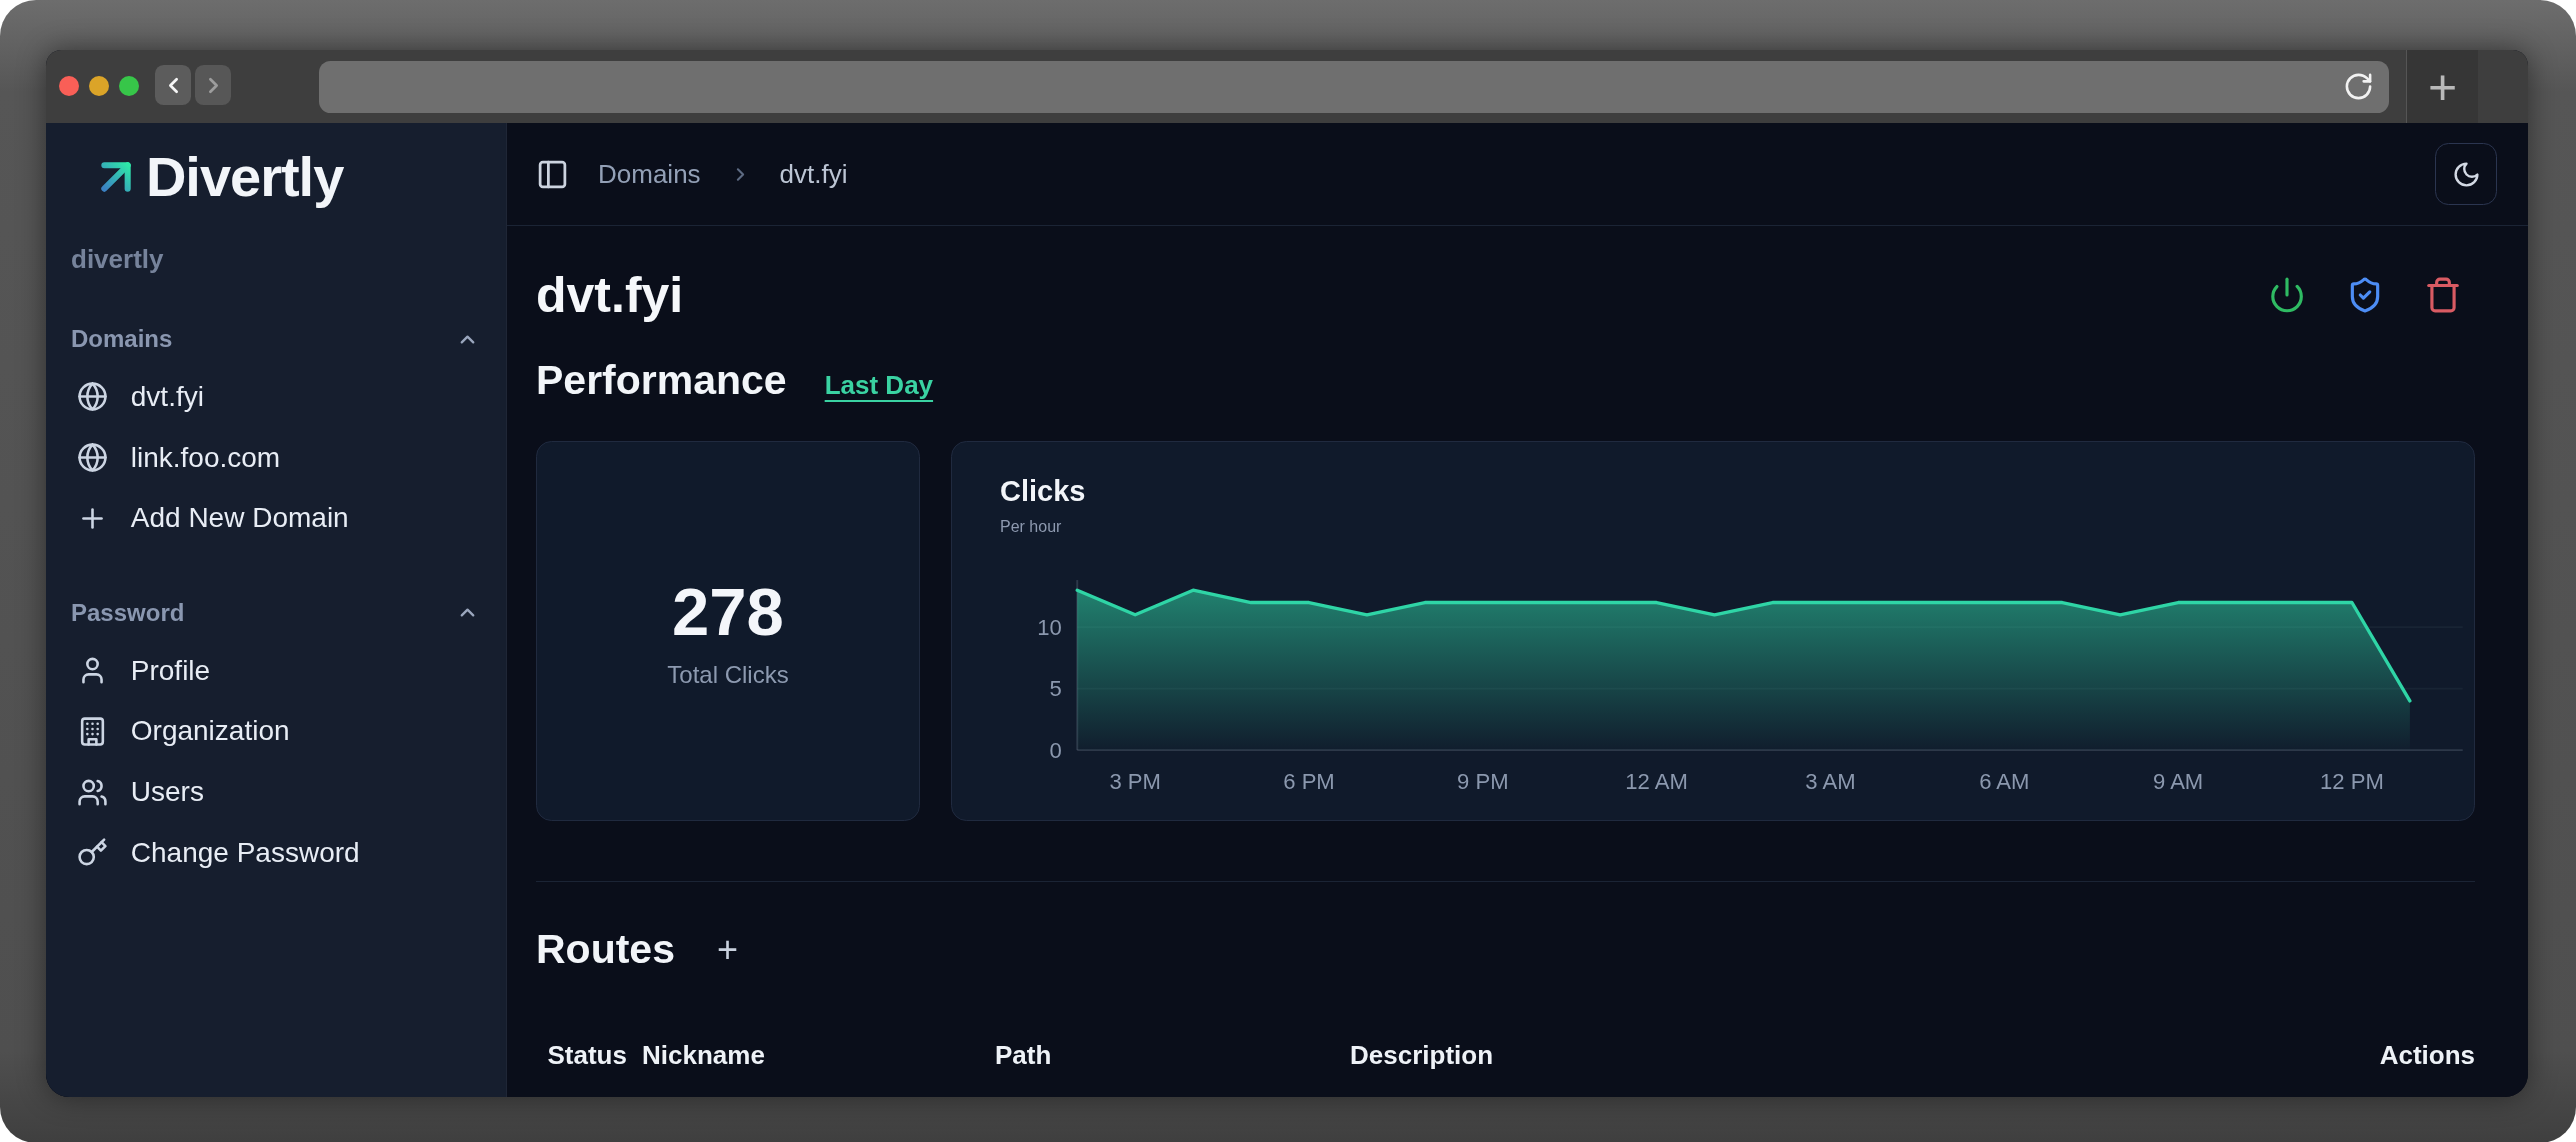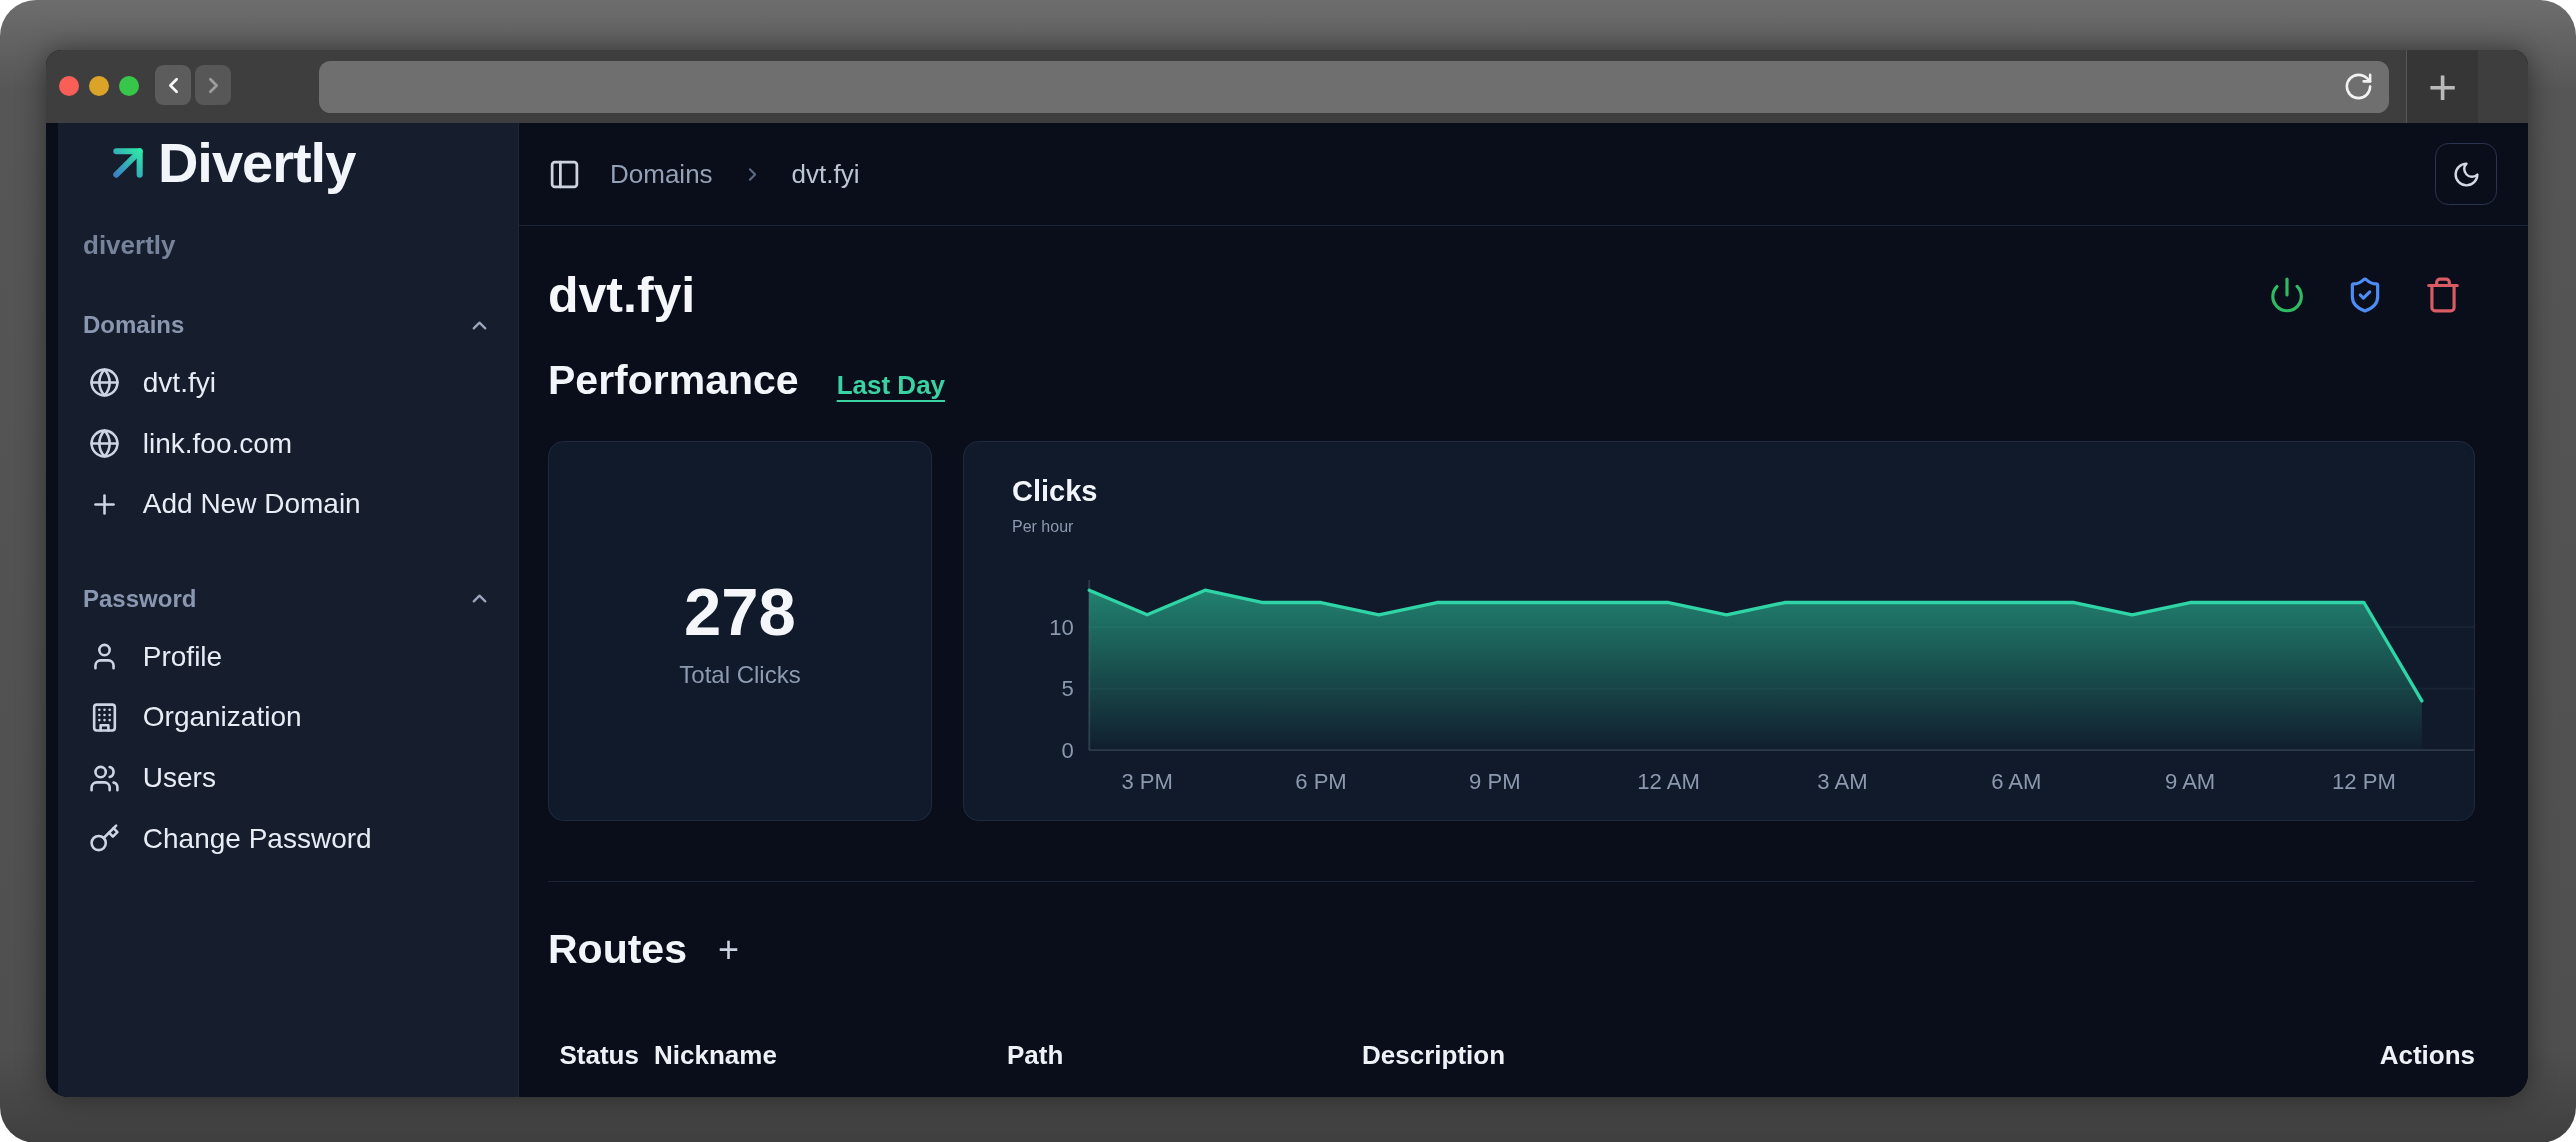--- a/index.html
+++ b/index.html
@@ -24,21 +24,21 @@
   .urlbar{position:absolute;left:273px;top:10.6px;width:2070px;height:52px;border-radius:11.5px;
     background:#6f6f6f;}
   .urlbar .refresh{position:absolute;right:15.4px;top:10.6px;color:#f2f2f2;}
   .tabplus{position:absolute;left:2360px;top:0;width:71px;height:73px;background:#363636;
     border-left:1.9px solid #555;display:flex;align-items:center;justify-content:center;
     color:#b9b9b9;font-size:50px;font-weight:300;line-height:1;}
 
   
   .app{position:absolute;top:73px;left:0;right:0;bottom:0;display:flex;background:#0a0e1a;}
   .sidebar{width:461px;flex:0 0 461px;background:#161e2e;border-right:1px solid rgba(255,255,255,.04);
-    padding-top:7px;box-sizing:border-box;margin-left:12px;}
+    padding-top:21px;box-sizing:border-box;}
   .logo{display:flex;align-items:center;margin-left:42px;gap:1.9px;}
   .logo .word{font-size:56px;font-weight:700;color:#f2f5f9;letter-spacing:-1px;}
   .org{margin:35px 0 0 25px;font-size:26px;font-weight:700;color:#76839b;}
   .navsec{margin:50px 27px 0 25px;}
   .sec-head{display:flex;align-items:center;justify-content:space-between;
     font-size:24px;font-weight:700;color:#8a97b0;}
   .sec-head .chev{color:#9aa6bd;}
   .navlist{margin-top:13.4px;}
   .nav-item{display:flex;align-items:center;gap:23px;padding:14.4px 5.8px;cursor:pointer;
     font-size:28px;color:#e8edf5;}
@@ -74,21 +74,21 @@
   .card.total{width:384px;height:380px;display:flex;flex-direction:column;
     align-items:center;justify-content:center;}
   .total-value{font-size:67px;font-weight:700;color:#f4f6fa;}
   .total-label{margin-top:11.5px;font-size:24px;color:#8d9ab0;}
   .card.chart{flex:1;height:380px;position:relative;padding:33px 0 8px 48px;overflow:hidden;}
   .chart-title{font-size:29px;font-weight:700;color:#f2f5f9;}
   .chart-sub{margin-top:9.6px;font-size:16px;color:#8d99af;}
   .chart-svg{position:absolute;left:58px;top:111px;}
 
   .section-divider{margin-top:60px;border-top:1.9px solid #1b2435;}
-  .routes-row{margin-top:44px;display:flex;align-items:center;gap:31px;}
+  .routes-row{margin-top:44px;display:flex;align-items:center;gap:42px;}
   .routes-h{font-size:41px;font-weight:700;color:#f2f5f9;}
   .routes-add{font-size:36px;color:#c9d1de;font-weight:400;cursor:pointer;line-height:1;}
   .thead{position:relative;margin-top:67px;height:33px;font-size:26px;font-weight:700;color:#eef2f7;}
   .th{position:absolute;top:0;}
   .th.status{left:11.5px;}
   .th.nickname{left:106px;}
   .th.path{left:459px;}
   .th.description{left:814px;}
   .th.actions{right:0;}
 

